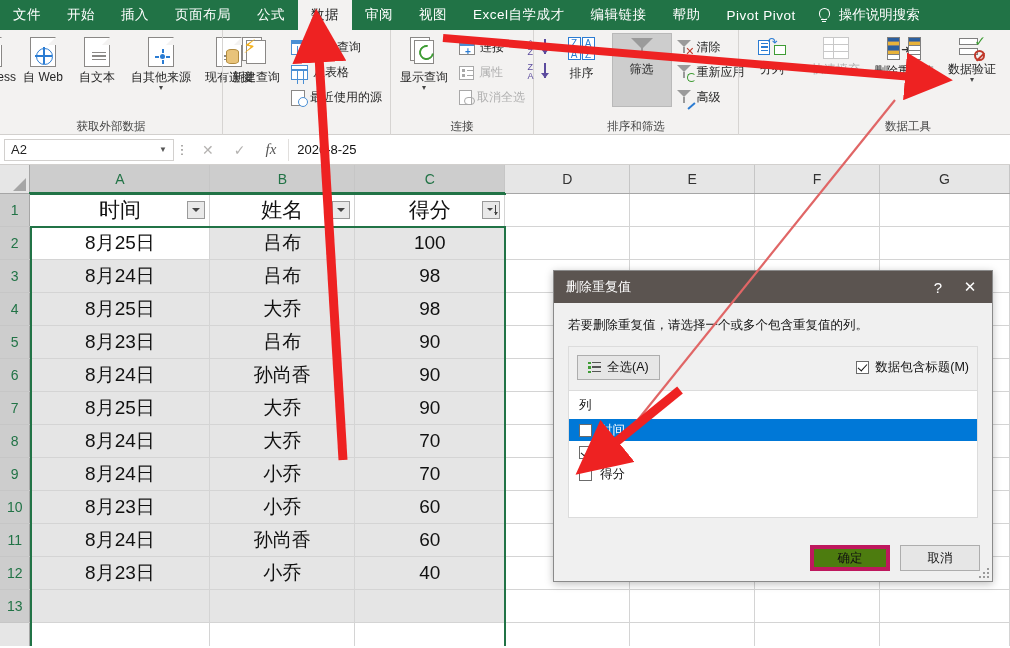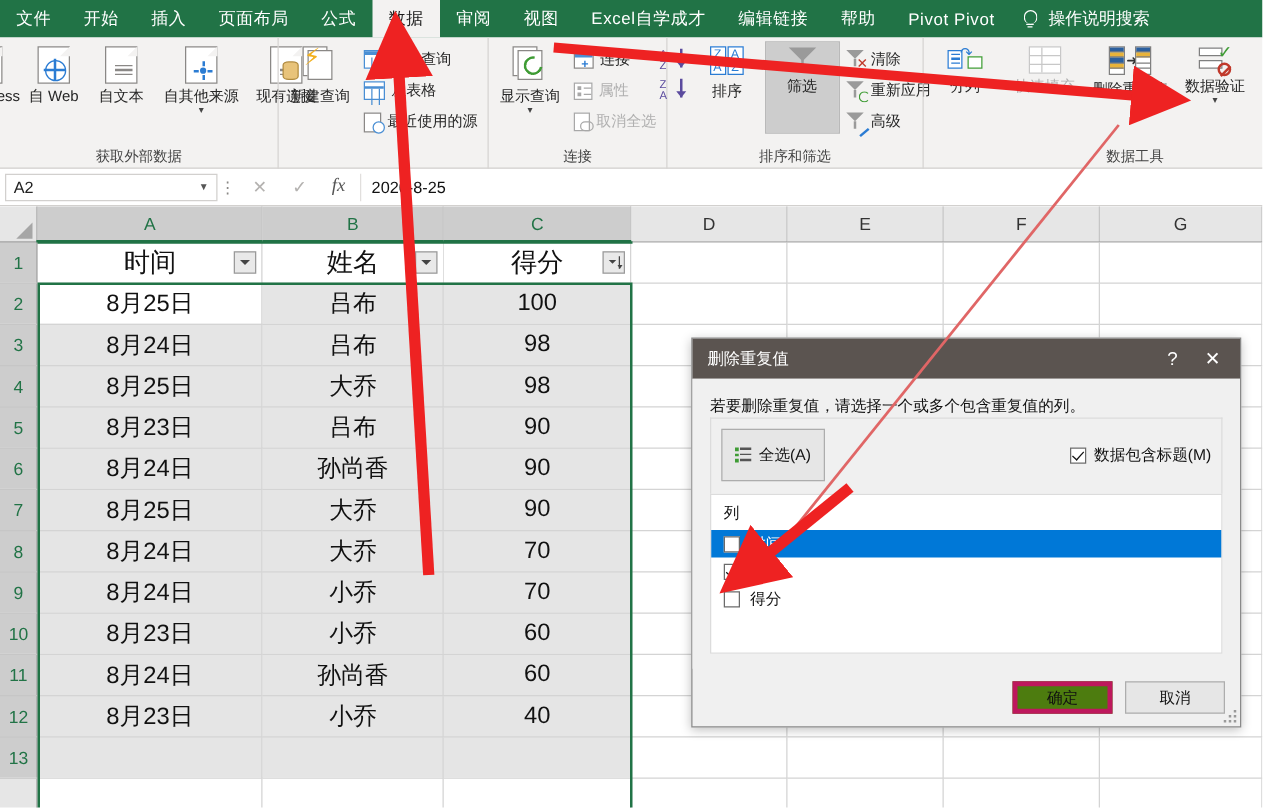--- a/index.html
+++ b/index.html
@@ -215,24 +215,24 @@
   .dialog {
     position: absolute; left: 553px; top: 270px; width: 440px; height: 312px;
     background: #f0f0f0; border: 1px solid #8a8a8a; box-shadow: 0 2px 8px rgba(0,0,0,.25);
     display: flex; flex-direction: column;
   }
   .dlg-title { height: 32px; background: #5b5450; display: flex; align-items: center; padding: 0 6px 0 12px; }
   .dlg-title .t { color: #fff; font-size: 13px; flex: 1; }
   .dlg-title .btn { width: 32px; height: 30px; display:flex; align-items:center; justify-content:center;
                     color:#fff; font-size: 15px; }
   .dlg-body { flex: 1; padding: 14px 14px 0 14px; background:#f0f0f0; }
-  .dlg-instr { font-size: 12.5px; color: #111; }
+  .dlg-instr { font-size: 12.5px; color: #111; margin-bottom: 12px; }
   .dlg-toolrow { display: flex; align-items: center; border: 1px solid #dcdcdc; border-bottom: none;
                  padding: 8px 8px 10px 8px; position: relative; }
-  .ghostbtn { height: 42px; border: 1px solid #adadad; background: #e6e6e6; font-size: 12.5px; color:#111;
+  .ghostbtn { height: 25px; border: 1px solid #adadad; background: #e6e6e6; font-size: 12.5px; color:#111;
               padding: 0 10px; display: flex; align-items: center; gap: 6px; margin-right: 10px; }
   .selglyph { width: 13px; height: 12px; position: relative; flex:none; }
   .selglyph b { position:absolute; left:4px; width:9px; height:1.6px; background:#555; }
   .selglyph b:nth-child(1){top:0;} .selglyph b:nth-child(2){top:4.5px;} .selglyph b:nth-child(3){top:9px;}
   .selglyph i { position:absolute; left:0; width:2.6px; height:2.6px; background:#3f9c35; }
   .selglyph i:nth-child(4){top:0;} .selglyph i:nth-child(5){top:4.5px;} .selglyph i:nth-child(6){top:9px;}
   .selglyph.blue i { background:#2b7cd3; }
   .chkwrap { display: flex; align-items: center; gap: 6px; font-size: 12.5px; color:#111; margin-left: auto; }
   .chk { width: 13px; height: 13px; border: 1px solid #6b6b6b; background: #fff; position: relative; flex:none; }
   .chk.on:after { content:""; position:absolute; left:3px; top:0px; width:4px; height:8px;

